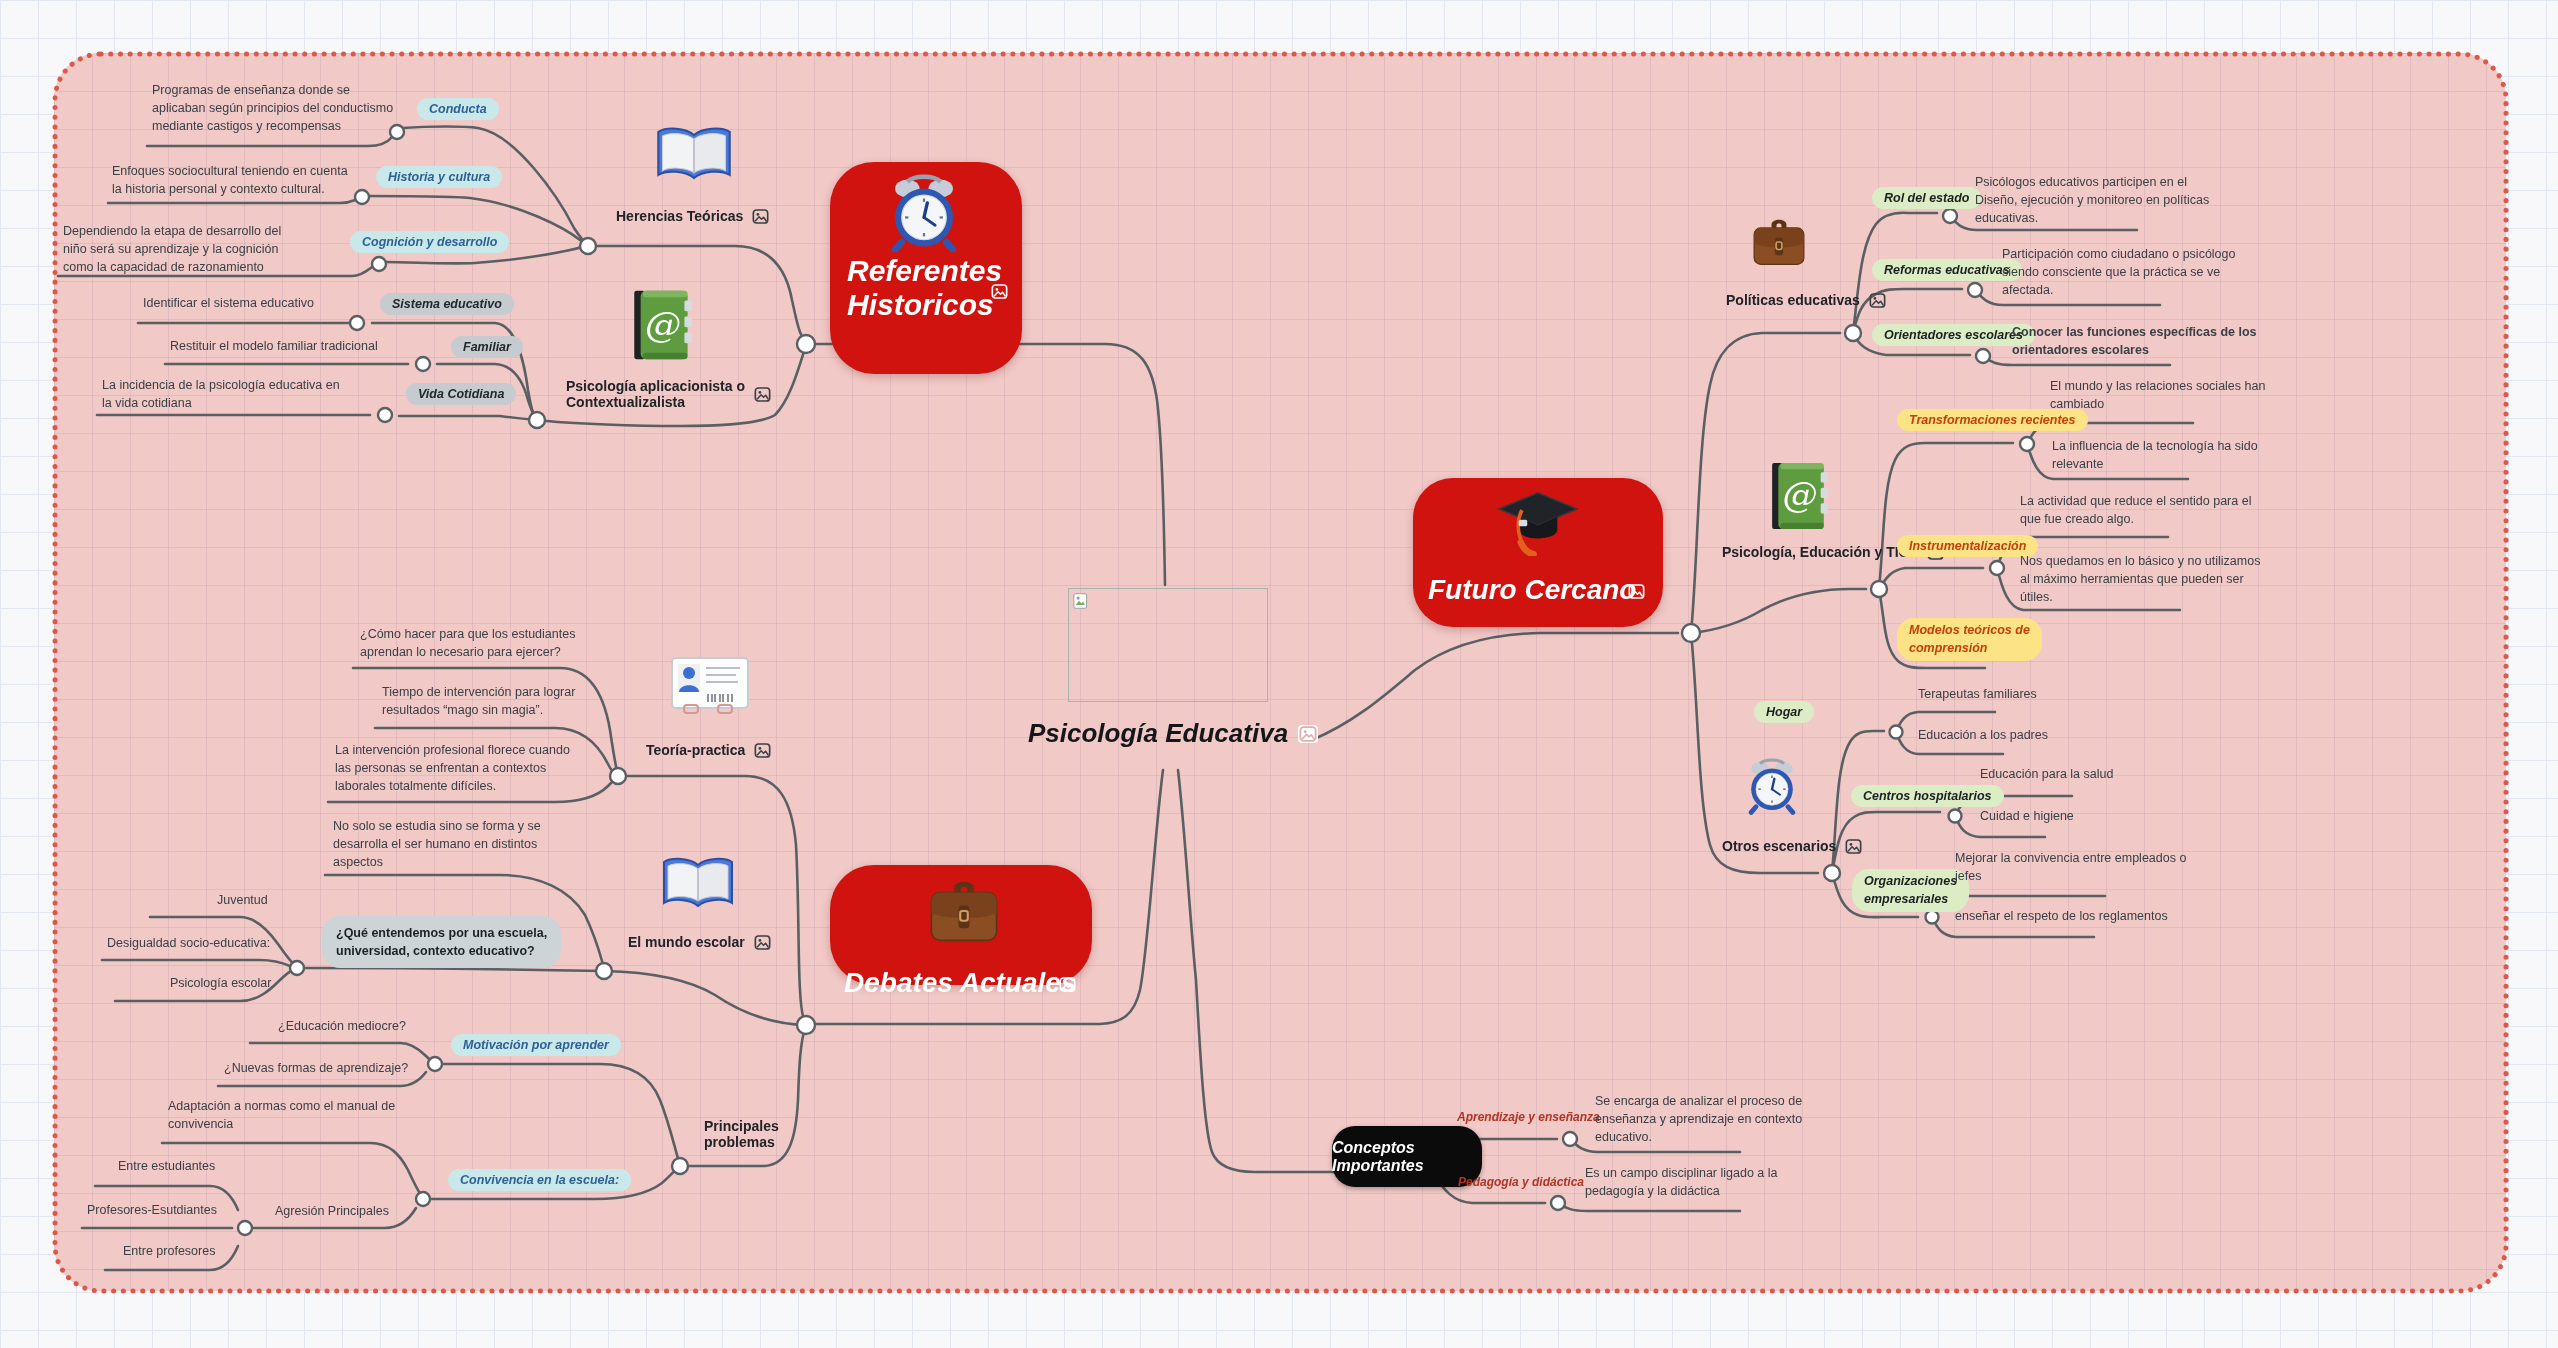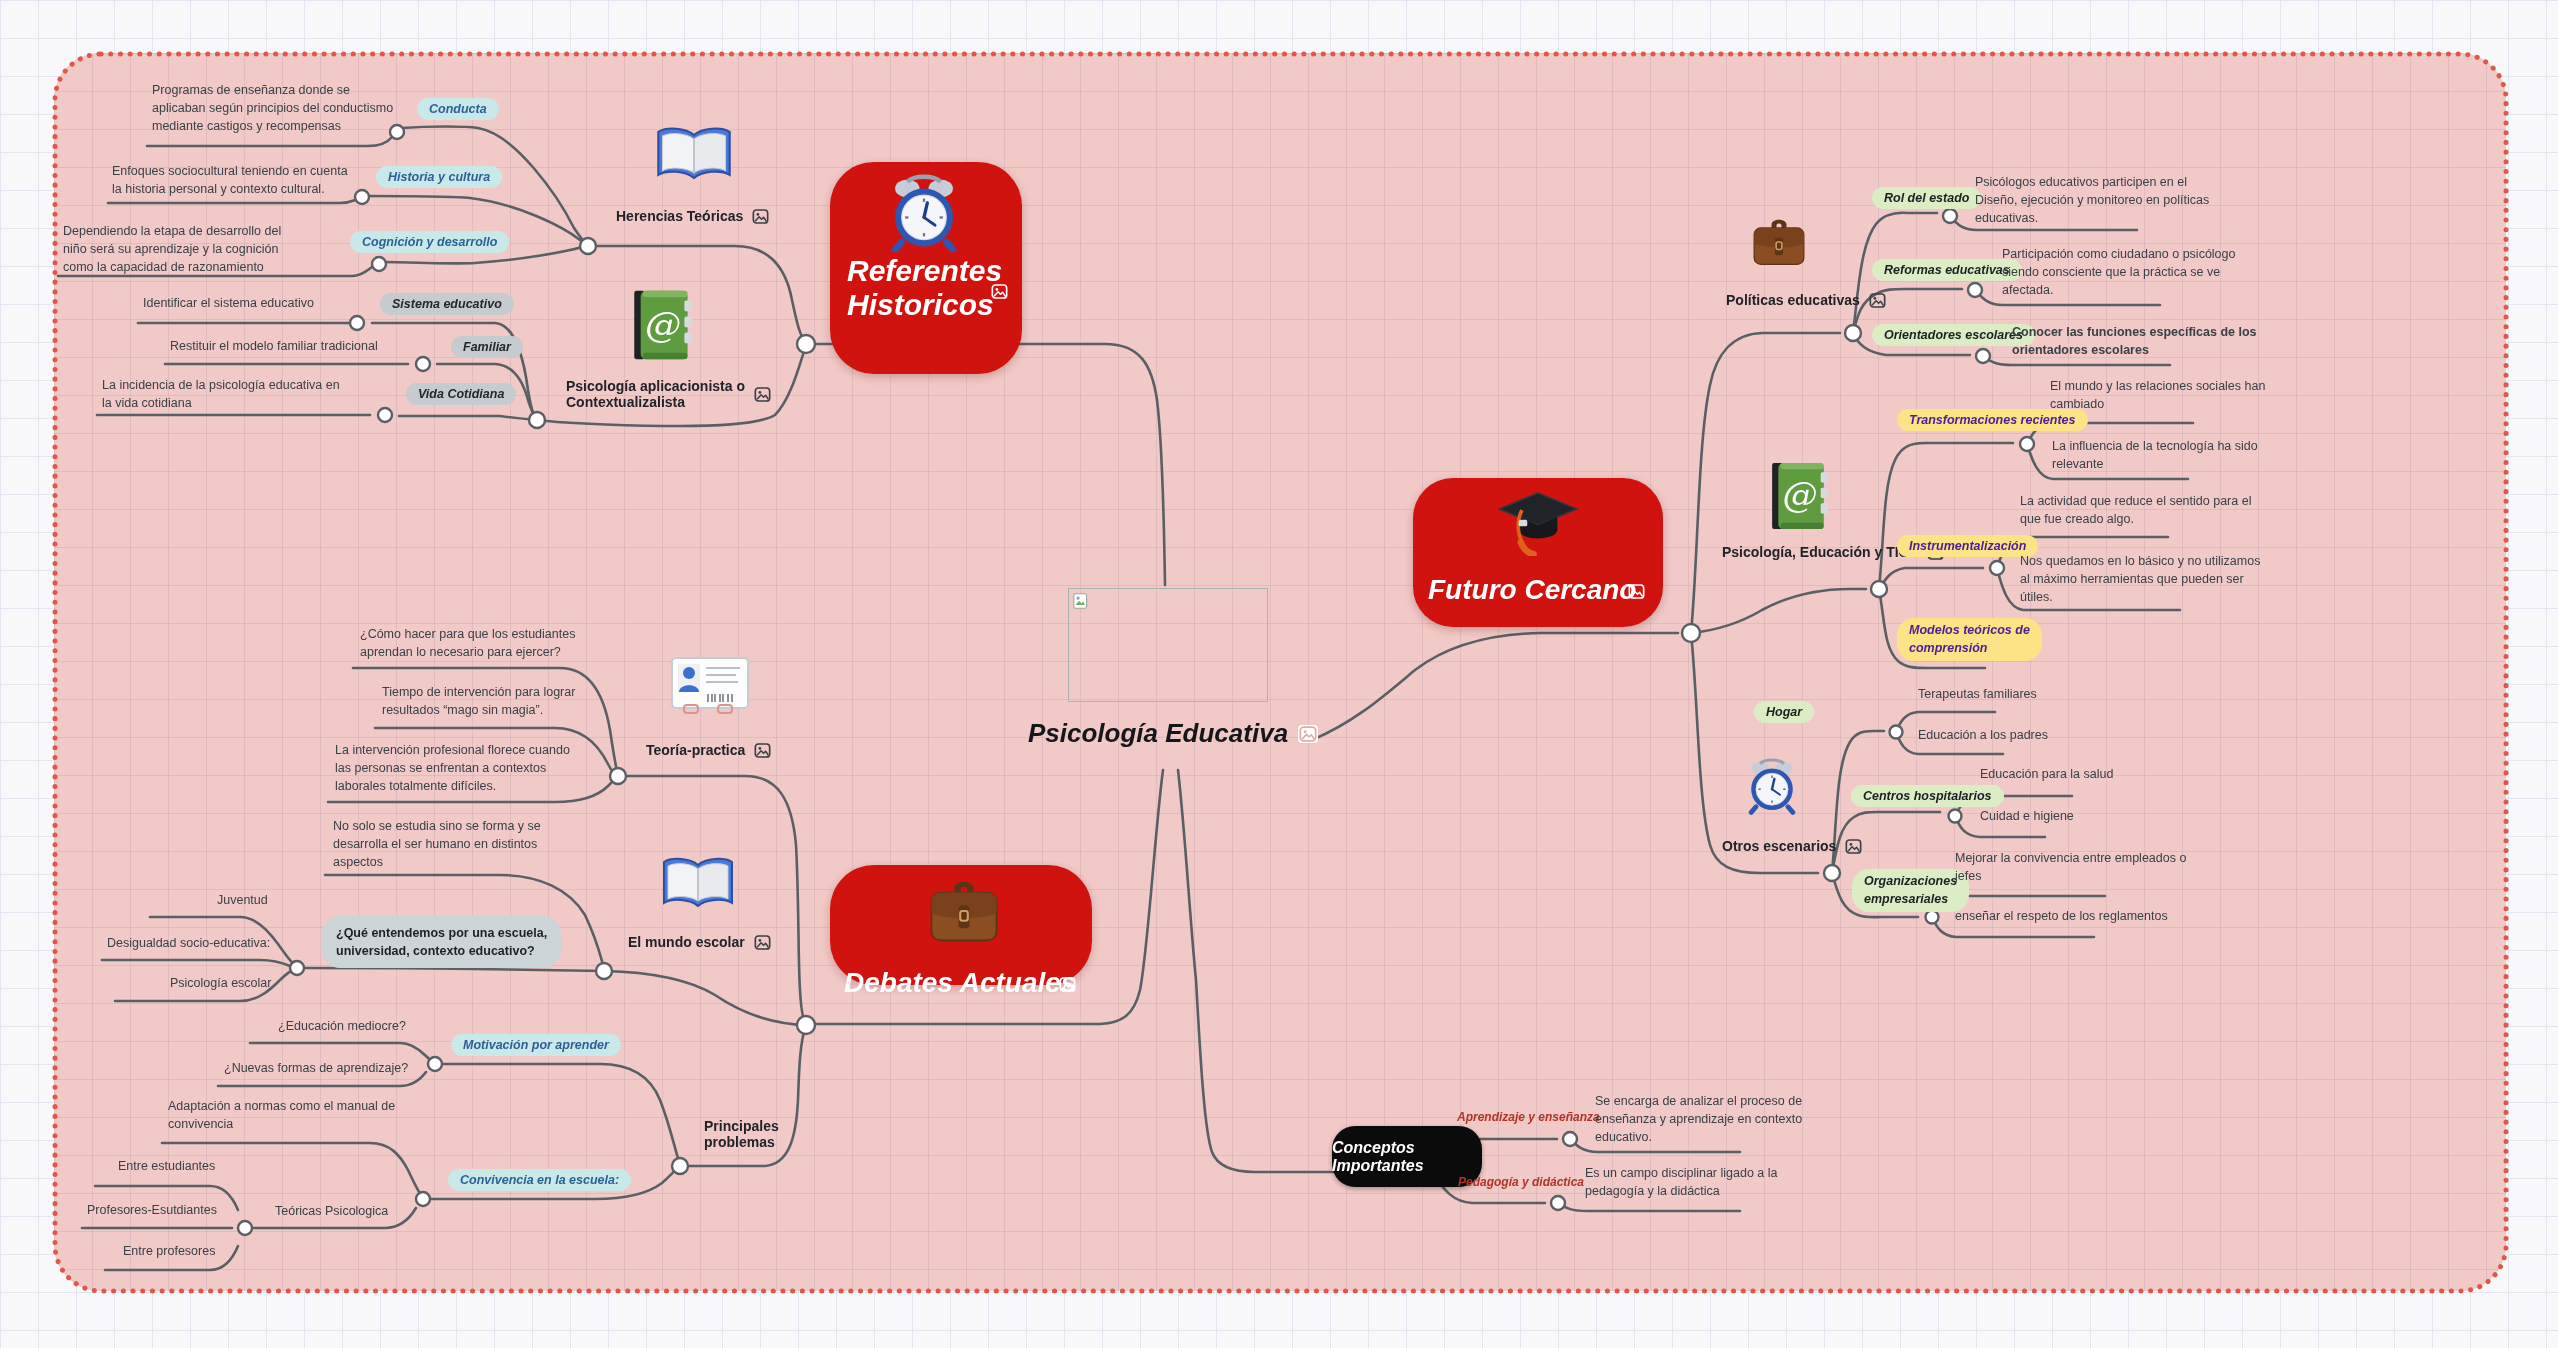--- a/index.html
+++ b/index.html
@@ -14,21 +14,21 @@
   svg.wire{position:absolute;left:0;top:0;width:2558px;height:1348px;}
   .wirepath{fill:none;stroke:#5a5f63;stroke-width:2.6px;stroke-linecap:round;}
   .jdot{fill:#ffffff;stroke:#5a5f63;stroke-width:2.4px;}
   .leaf{position:absolute;font-size:12.5px;line-height:1.42;color:#3a4046;white-space:pre-line;z-index:5;}
   .lbl{position:absolute;display:flex;align-items:center;gap:9px;font-weight:bold;font-size:14px;color:#202328;z-index:5;}
   .lbl .t{white-space:pre-line;}
   .pill{position:absolute;border-radius:14px;padding:4px 12px;font-size:12.5px;font-weight:bold;font-style:italic;white-space:pre-line;z-index:5;}
   .pill-cyan{background:#c9e8ea;color:#2e6095;}
   .pill-gray{background:#c5cbce;color:#24272c;}
   .pill-green{background:#dcecc5;color:#1d2023;}
-  .pill-yellow{background:#fbe386;color:#4c1d95;}
+  .pill-yellow{background:#fbe386;color:#c2410c;}
   .pill-big{background:#cdd4d8;color:#1d2125;font-style:normal;border-radius:18px;padding:8px 14px;line-height:1.45;}
   .redlbl{position:absolute;font-size:12px;font-weight:bold;font-style:italic;color:#b03527;z-index:5;}
   .bigbox{position:absolute;background:#d11310;border-radius:44px;box-shadow:0 3px 8px rgba(90,20,20,0.25);z-index:4;}
   .bigbox .title{position:absolute;color:#fff;font-weight:bold;font-style:italic;white-space:pre-line;}
   .blackpill{position:absolute;background:#0b0b0b;color:#fff;border-radius:23px;display:flex;align-items:center;justify-content:center;
     font-weight:bold;font-style:italic;font-size:16px;z-index:5;box-shadow:0 2px 5px rgba(0,0,0,0.3);}
   .roottitle{position:absolute;display:flex;align-items:center;gap:10px;font-size:26px;font-weight:bold;font-style:italic;color:#141619;z-index:5;}
   .placeholder{position:absolute;border:1px solid #a7b3ab;z-index:4;}
   .bigicon{position:absolute;z-index:6;}
   .imgicon{width:17px;height:15px;color:#3a4046;flex:0 0 auto;}
@@ -336,21 +336,21 @@
   </div>
 
   <div class="leaf" style="left:278px;top:1018px;">¿Educación mediocre?</div>
   <div class="leaf" style="left:224px;top:1060px;">¿Nuevas formas de aprendizaje?</div>
   <div class="pill pill-cyan" style="left:451px;top:1034px;">Motivación por aprender</div>
   <div class="leaf" style="left:168px;top:1098px;">Adaptación a normas como el manual de
 convivencia</div>
   <div class="leaf" style="left:118px;top:1158px;">Entre estudiantes</div>
   <div class="leaf" style="left:87px;top:1202px;">Profesores-Esutdiantes</div>
   <div class="leaf" style="left:123px;top:1243px;">Entre profesores</div>
-  <div class="leaf" style="left:275px;top:1203px;">Teóricas Psicologica</div>
+  <div class="leaf" style="left:275px;top:1203px;">Agresión Principales</div>
   <div class="pill pill-cyan" style="left:448px;top:1169px;">Convivencia en la escuela:</div>
   <div class="lbl" style="left:704px;top:1118px;">
     <span class="t">Principales
 problemas</span>
   </div>
 
   <div class="bigbox" style="left:1413px;top:478px;width:250px;height:149px;border-radius:40px;">
     <svg class="bigicon" style="left:82px;top:10px;width:86px;height:68px;">
         <use href="#sym-cap"></use>
       </svg>

